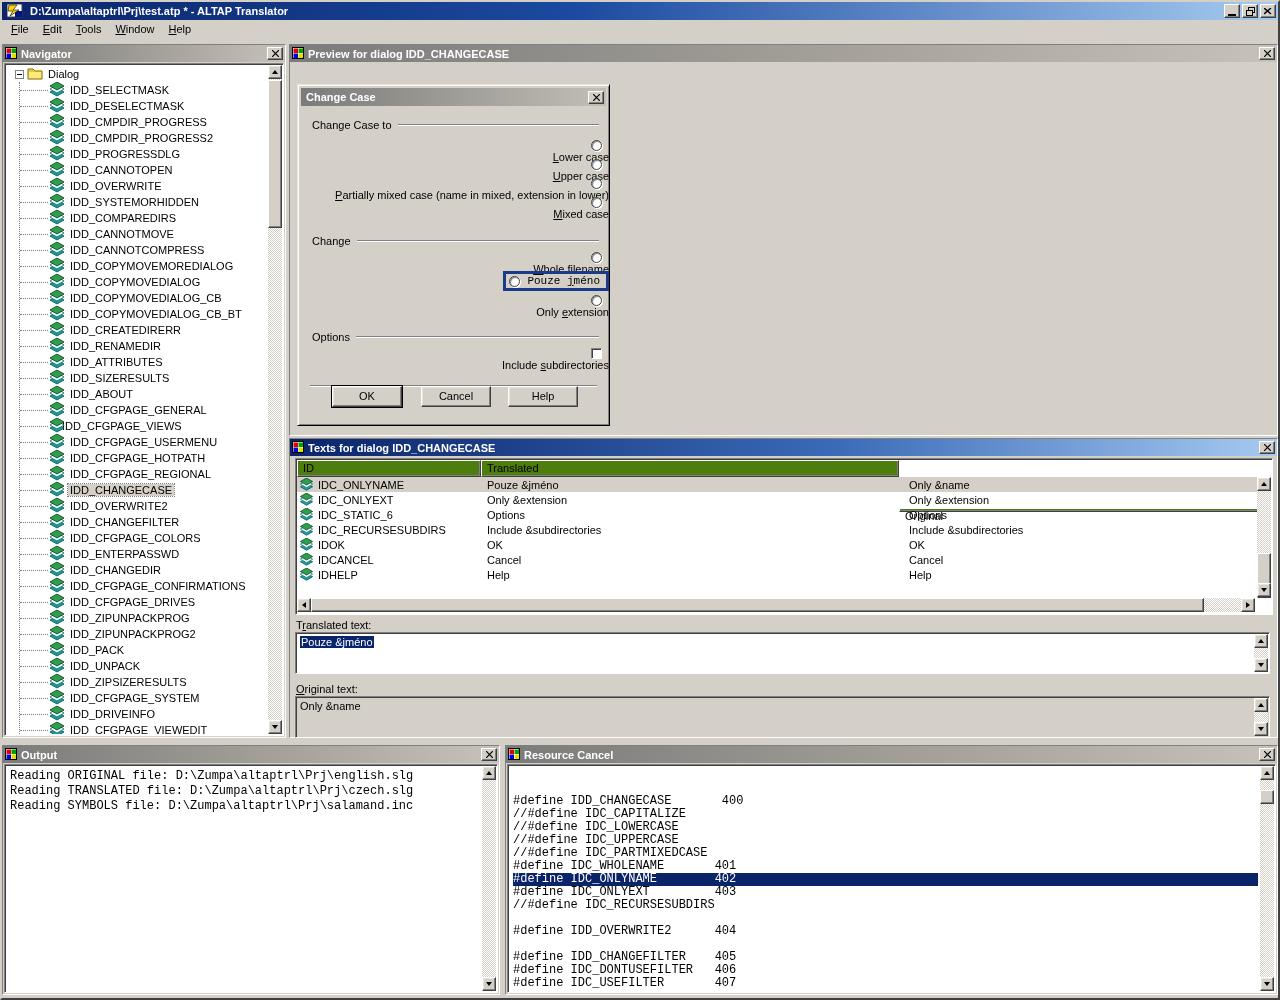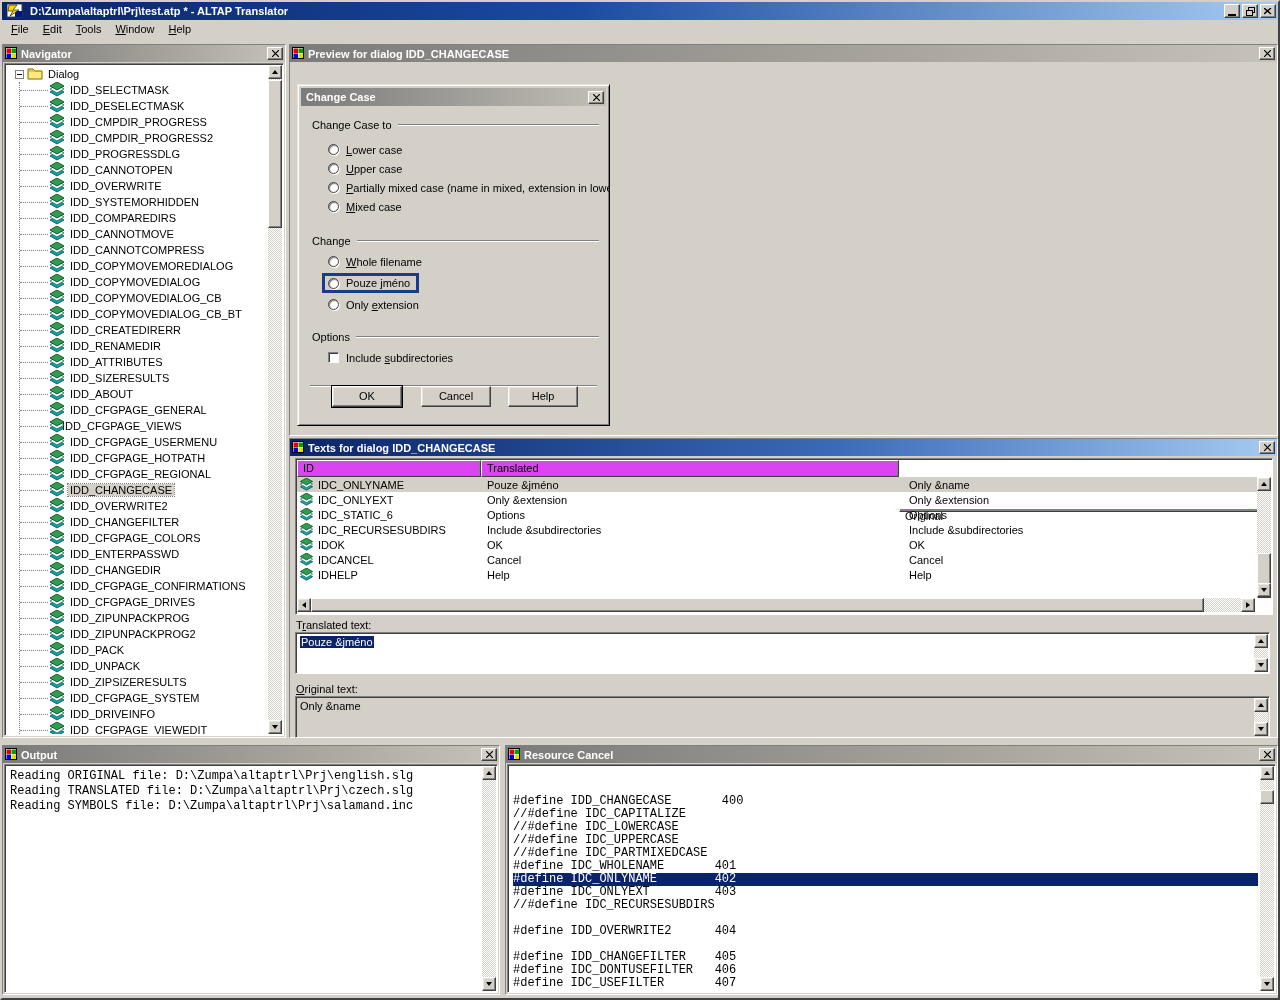--- a/index.html
+++ b/index.html
@@ -68,37 +68,37 @@
   
   #preview { left:289px; top:44px; width:989px; height:392px; }
   .pbody { position:absolute; left:1px; right:1px; top:18px; bottom:1px; background:#d4d0c8; }
   .dlg { position:absolute; left:6px; top:21px; width:313px; height:342px; background:#d4d0c8;
     border:1px solid; border-color:#e6e2da #000 #000 #e6e2da;
     box-shadow:inset 1px 1px 0 #fff, inset -1px -1px 0 #808080; overflow:hidden; }
   .dlgtitle { margin:3px; height:18px; background:linear-gradient(90deg,#7b7b7b,#c2beb5);
     display:flex; align-items:center; color:#fff; font-weight:bold; padding:0 2px 0 5px; }
   .grouphdr { display:flex; align-items:center; margin:0 10px 0 14px; height:14px; }
   .etch { flex:1; height:2px; border-top:1px solid #808080; border-bottom:1px solid #fff; margin-left:6px; }
-  .ctlrow { display:flex; align-items:center; margin-left:30px; height:19px; white-space:nowrap; }
+  .ctlrow { display:flex; align-items:flex-end; margin-left:30px; height:19px; white-space:nowrap;flex-direction:column; }
   .radio { width:11px; height:11px; border-radius:50%; background:#fff; border:1px solid #404040;
     box-shadow:inset 1px 1px 1px #808080, 1px 1px 0 #fff; margin-right:7px; flex:0 0 11px; }
   .chk { width:11px; height:11px; background:#fff; border:1px solid; border-color:#808080 #fff #fff #808080;
     box-shadow:inset 1px 1px 0 #404040; margin-right:7px; flex:0 0 11px; }
   .hlbox { display:flex; align-items:center; border:3px solid #1a3a8a; padding:1px 6px 1px 3px; margin-left:-6px; }
   .sep { margin:0 12px; border-top:1px solid #808080; border-bottom:1px solid #fff; }
   .dbtn { position:absolute; width:70px; height:21px; background:#d4d0c8; text-align:center; line-height:19px;
     border:1px solid; border-color:#fff #404040 #404040 #fff; box-shadow:inset -1px -1px 0 #808080, inset 1px 1px 0 #e8e4dc; }
   .dbtn.def { outline:1px solid #000; }
 
   
   #texts { left:289px; top:438px; width:989px; height:300px; }
   .lv { position:absolute; left:5px; top:19px; width:978px; height:157px; background:#fff;
     border:1px solid; border-color:#808080 #fff #fff #808080; box-shadow:inset 1px 1px 0 #404040; }
   .lvh { position:absolute; left:1px; right:1px; top:1px; height:17px; display:flex; }
-  .hcell { background:#d946ef; border:1px solid; border-color:#fff #404040 #404040 #fff;
+  .hcell { background:#4d7c0f; border:1px solid; border-color:#fff #404040 #404040 #fff;
     box-shadow:inset -1px -1px 0 #808080; padding:1px 5px; white-space:nowrap; }
   .hcell.c1{width:184px;} .hcell.c2{width:418px;} .hcell.c3{flex:1;margin-top:48px;}
   .lvbody { position:absolute; left:1px; top:18px; width:960px; bottom:17px; overflow:hidden; }
   .lrow { height:15px; display:grid; grid-template-columns:184px 418px 1fr; align-items:center; white-space:nowrap; }
   .lrow.sel { background:#d4d0c8; }
   .lcell { display:flex; align-items:center; overflow:hidden; }
   .icon14 { width:15px; height:14px; flex:0 0 15px; margin:0 4px 0 2px; }
   .lcell.tr{ padding-left:6px; } .lcell.or{ padding-left:10px; }
   .lv .vsb { top:18px; right:1px; bottom:17px; }
   .hsb { position:absolute; left:1px; right:17px; bottom:1px; height:16px; display:flex; align-items:center; }
@@ -677,21 +677,21 @@
 
       <div class="grouphdr" style="margin-top:18px;">
         <span>Change</span>
           <span class="etch"></span>
       </div>
       <div style="height:4px;"></div>
       <div class="ctlrow">
         <span class="radio"></span>
         <span><span class="u">W</span><span>hole filename</span></span>
       </div>
-      <div class="ctlrow" style="height:24px;">
+      <div class="ctlrow" style="height:24px;font-family:Liberation Mono, monospace;">
         <span class="hlbox">
           <span class="radio"></span>
           <span><span>Pouze </span><span class="u">j</span><span>méno</span></span>
         </span>
       </div>
       <div class="ctlrow">
         <span class="radio"></span>
         <span><span>Only </span><span class="u">e</span><span>xtension</span></span>
       </div>
 

